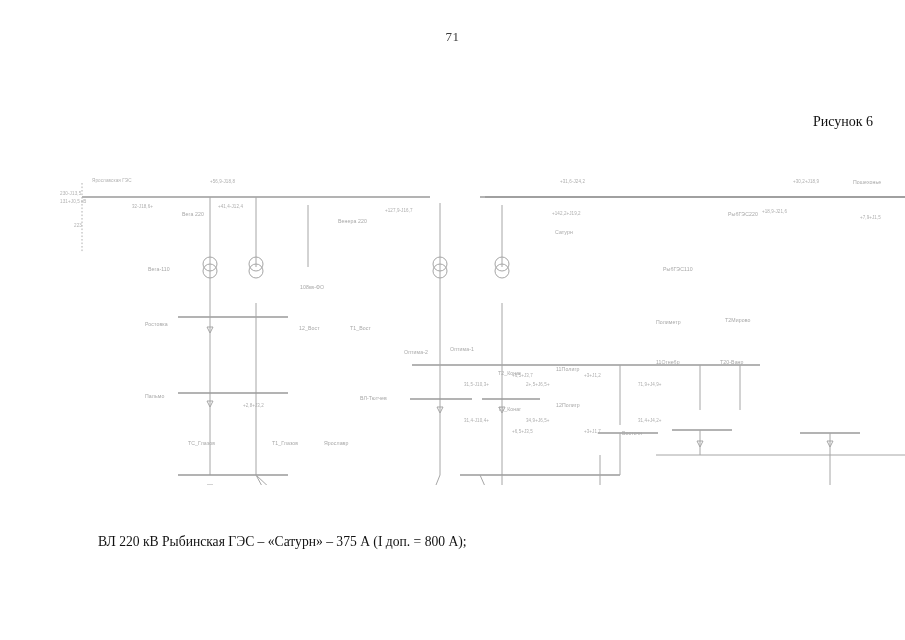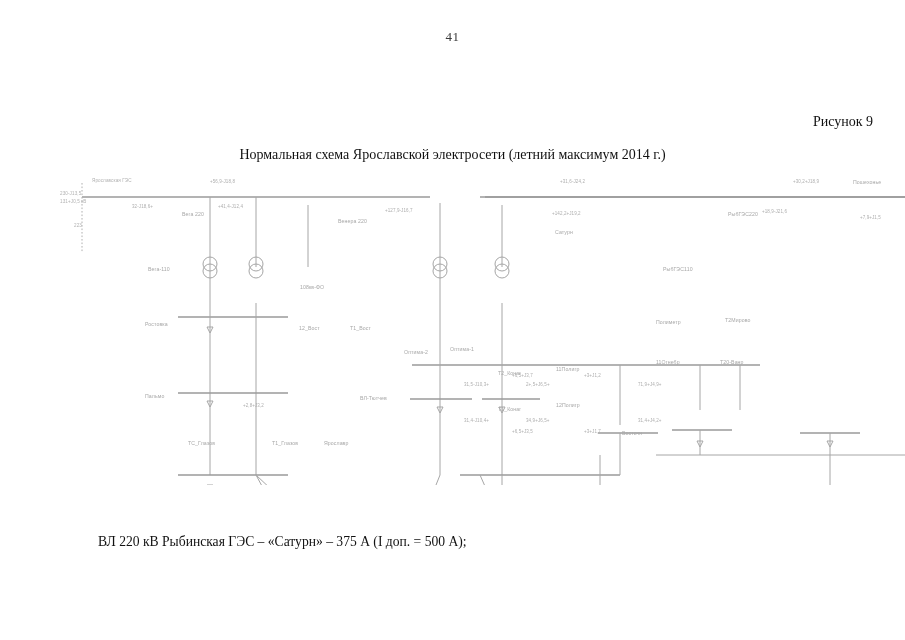--- a/index.html
+++ b/index.html
@@ -46,23 +46,22 @@
     letter-spacing:.1px;
   }
   .lbl.n{color:#aeaeae;font-size:4.5px;}
   .lbl.big{font-size:5.2px;color:#a8a8a8;}
 </style>
 </head>
 <body>
 
 <div id="page">
 
-  <div class="pagenum">41</div>
-  <div class="figlabel">Рисунок 9</div>
-  <div class="figtitle">Нормальная схема Ярославской электросети (летний максимум 2014 г.)</div>
+  <div class="pagenum">71</div>
+  <div class="figlabel">Рисунок 6</div>
 
   <div id="schem">
     <svg viewBox="0 0 845 310">
 
       <g>
         <path class="wire-b" d="M22 22 L370 22"></path>
         <path class="wire-b" d="M420 22 L1055 22"></path>
         <path class="wire-b" d="M1070 22 L1315 22"></path>
         <path class="wire-b" d="M425 22 L1050 22"></path>
         <path class="wire-b" d="M1130 22 L1320 22"></path>
@@ -249,18 +248,18 @@
     <div class="lbl n" style="left:578px;top:207px;">71,9+J4,9+</div>
     <div class="lbl n" style="left:404px;top:243px;">31,4-J10,4+</div>
     <div class="lbl n" style="left:452px;top:254px;">+6,5+J3,5</div>
     <div class="lbl n" style="left:466px;top:243px;">34,9+J6,5+</div>
     <div class="lbl n" style="left:524px;top:254px;">+3+J1,7</div>
     <div class="lbl n" style="left:578px;top:243px;">31,4+J4,2+</div>
     <div class="lbl n" style="left:183px;top:228px;">+2,8+J3,2</div>
   </div>
 
   <div class="notes">
-    <div>ВЛ 220 кВ Рыбинская ГЭС – «Сатурн» – 375 А (I доп. = 500 А);</div>
+    <div>ВЛ 220 кВ Рыбинская ГЭС – «Сатурн» – 375 А (I доп. = 800 А);</div>
     
     
   </div>
 
 </div>
 
 </body></html>

